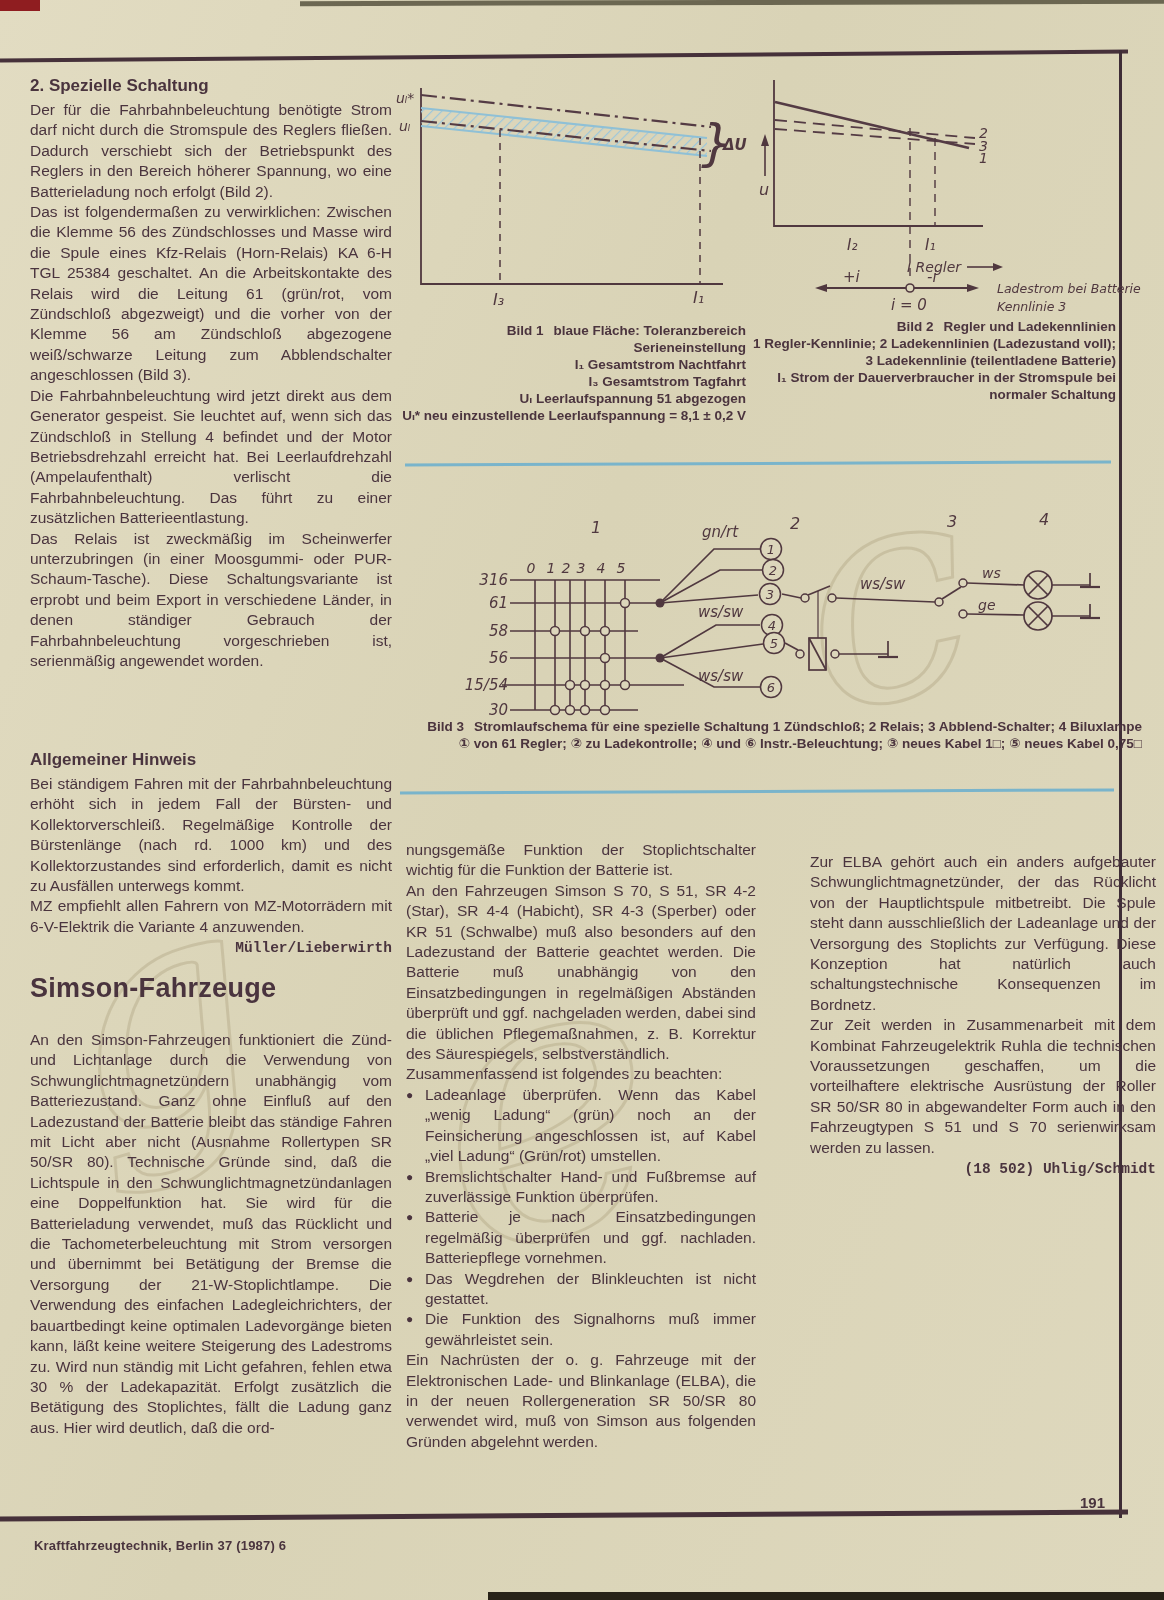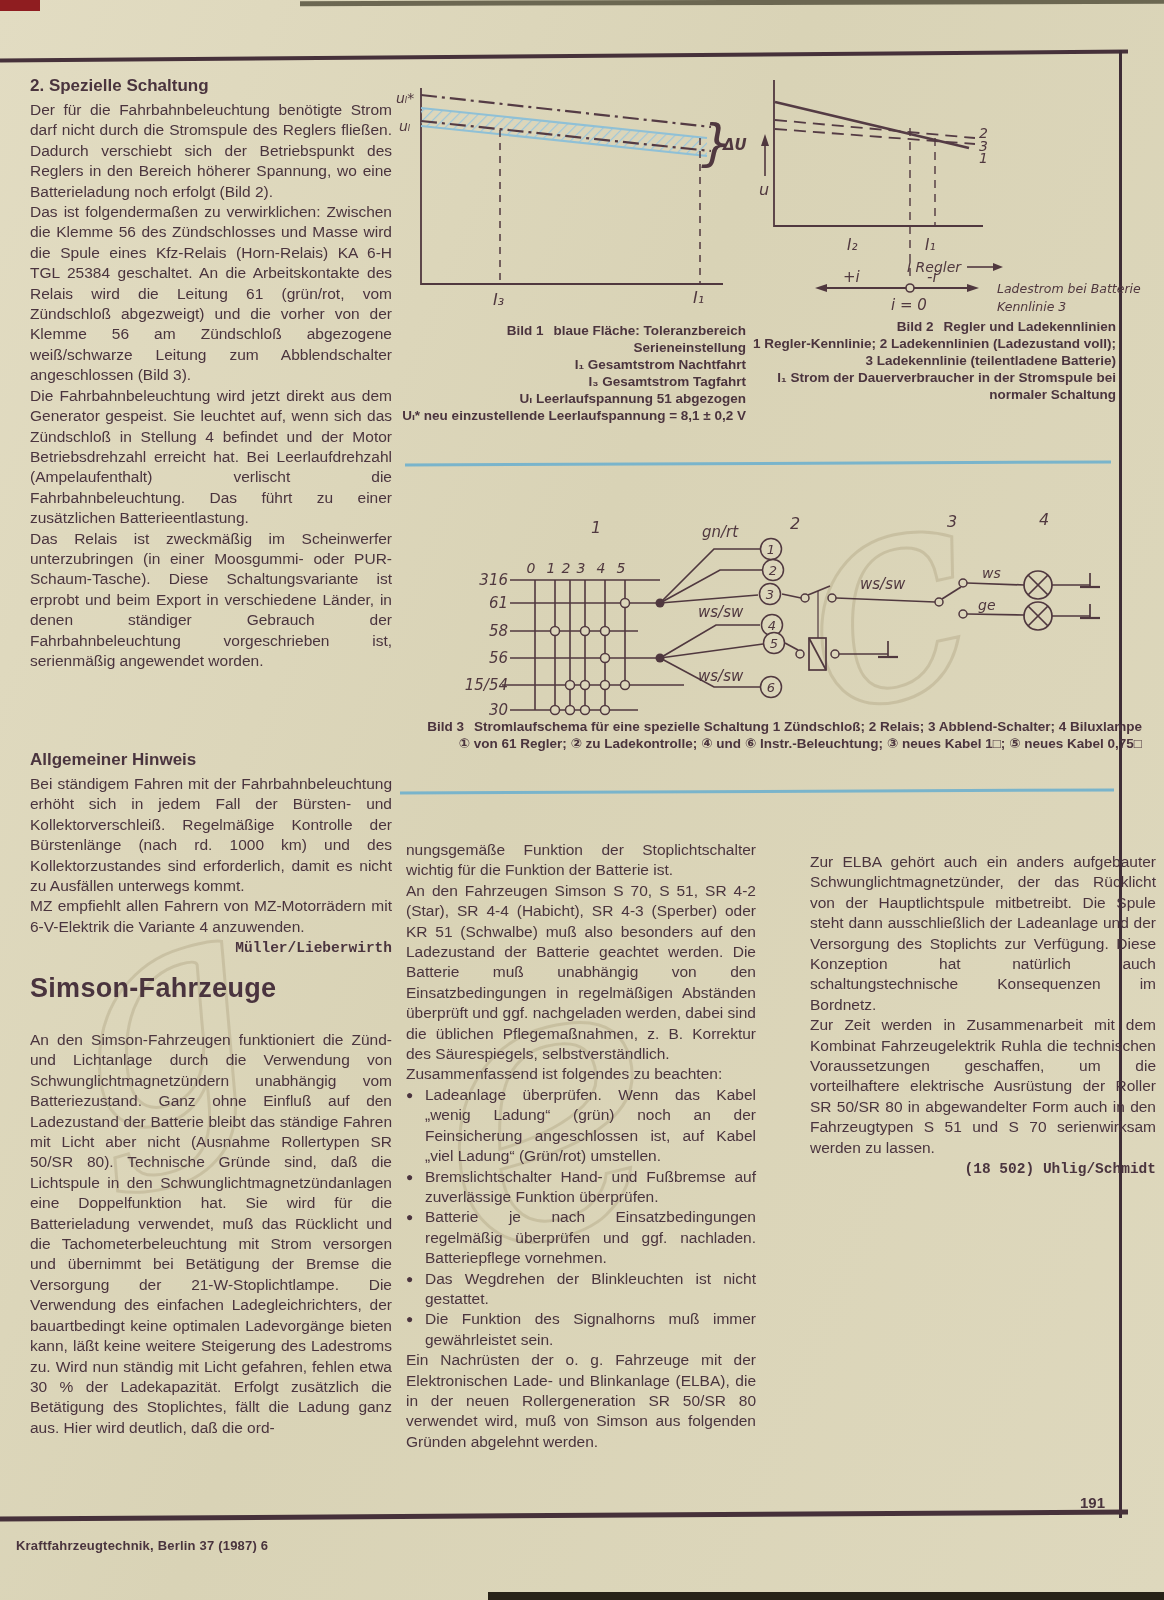--- a/index.html
+++ b/index.html
@@ -10,21 +10,21 @@
     color:#4a343e;
   }
   .abs{position:absolute;}
   
   .rule-top{left:0;top:54px;width:1128px;height:4px;background:#46313a;transform:rotate(-0.45deg);}
   .rule-right{left:1119px;top:50px;width:3px;height:1468px;background:#3e2d36;}
   .rule-bottom{left:0;top:1513px;width:1128px;height:5px;background:#46313a;transform:rotate(-0.35deg);}
   .corner-red{left:0;top:0;width:40px;height:11px;background:#8f1d20;}
   .edge-top{left:300px;top:0;width:864px;height:5px;background:#46412f;opacity:.75;transform:rotate(-0.15deg);}
   .edge-bottom{left:488px;top:1592px;width:676px;height:8px;background:#272218;}
-  .footer{left:16px;top:1538px;font-size:13px;font-weight:700;letter-spacing:.2px;}
+  .footer{left:34px;top:1538px;font-size:13px;font-weight:700;letter-spacing:.2px;}
   .pagenum{left:1080px;top:1494px;font-size:15px;font-weight:700;text-align:center;}
   
   .colA{left:30px;top:76px;width:362px;}
   .colB{left:30px;top:750px;width:362px;}
   .colC{left:30px;top:973px;width:362px;}
   .colM{left:406px;top:840px;width:350px;}
   .colR{left:770px;top:852px;width:346px;margin-left:40px;}
   p.body{margin:0;text-align:justify;font-size:15.5px;line-height:20.4px;}
   .h-small{font-weight:700;font-size:17px;margin:0 0 4px 0;}
   .h-big{font-weight:700;font-size:27px;letter-spacing:.3px;margin:0 0 26px 0;}

